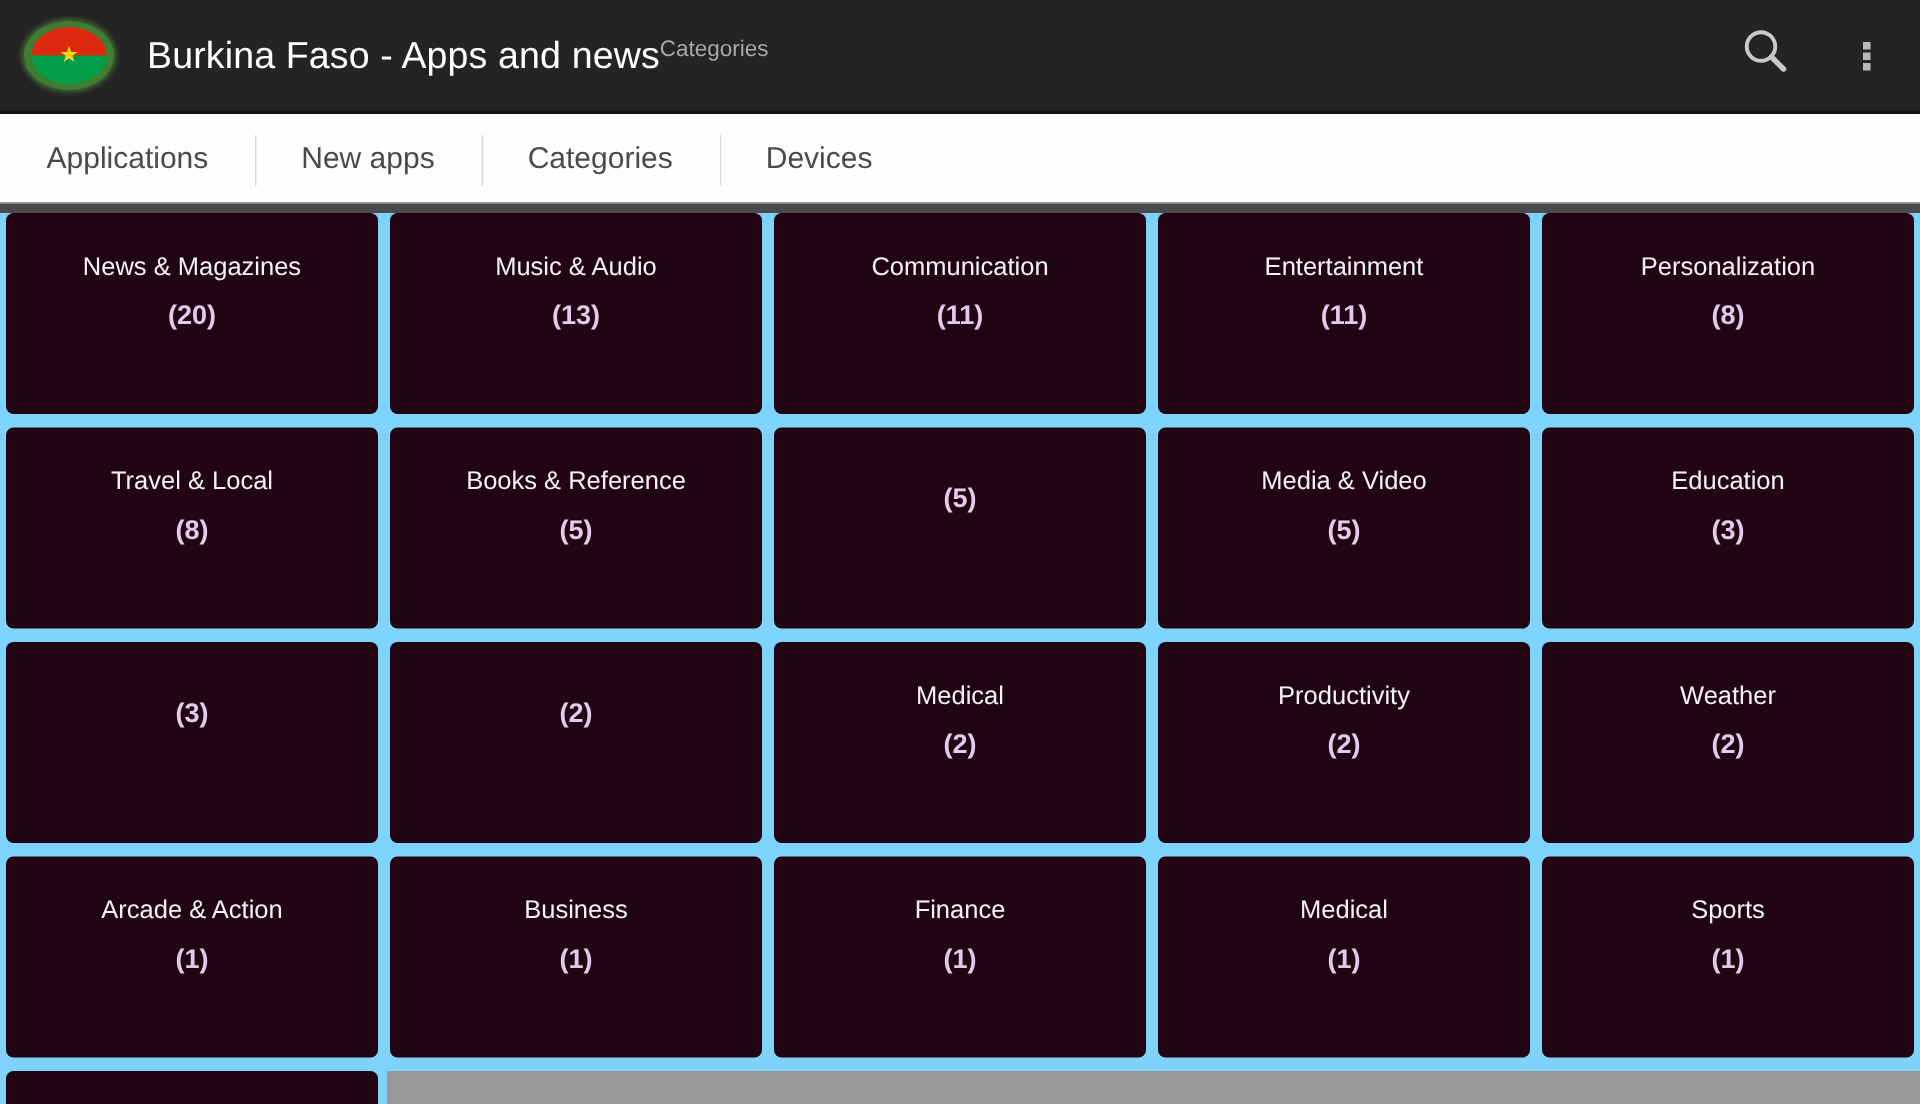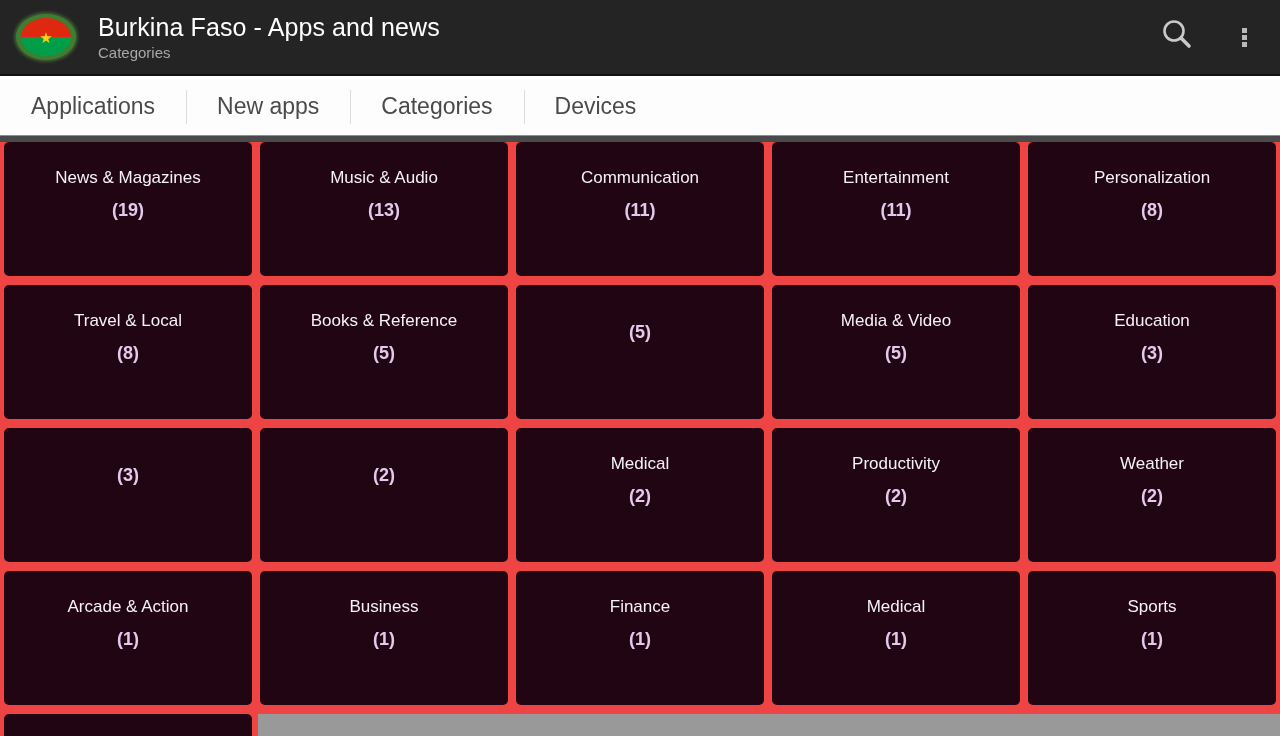--- a/index.html
+++ b/index.html
@@ -57,21 +57,21 @@
     left: 50%; top: 50%;
     transform: translate(-50%, -50%);
     color: #fcd116;
     font-size: 15px;
     line-height: 1;
   }
 
   #title-block {
     margin-left: 22px;
     display: flex;
-    flex-direction: column;
+    flex-direction: row;
     justify-content: center;
   }
   #app-title {
     color: #ffffff;
     font-size: 25px;
     line-height: 30px;
     font-weight: normal;
     letter-spacing: 0.1px;
   }
   #app-subtitle {
@@ -112,21 +112,21 @@
     display: flex;
     align-items: center;
   }
   .tab {
     height: 40px;
     display: flex;
     align-items: center;
     padding: 0 31px;
     position: relative;
     color: #4a4a4a;
-    font-size: 23px;
+    font-size: 20px;
     white-space: nowrap;
   }
   .tab + .tab::before {
     content: "";
     position: absolute;
     left: 0; top: 3px;
     width: 1px; height: 34px;
     background: #dcdcdc;
   }
   #tab-divider {
@@ -137,21 +137,21 @@
     background: #4a4a4a;
     border-top: 1px solid #8f8f8f;
   }
 
   
   #grid {
     position: absolute;
     top: 142px; left: 0;
     width: 1280px;
     height: 594px;
-    background: #ef4444;
+    background: #7dd3fc;
     overflow: hidden;
   }
   .grid-row {
     display: flex;
     height: 143px;
     padding-left: 4px;
   }
   .tile {
     width: 248px;
     height: 134px;
@@ -244,21 +244,21 @@
     <span>Devices</span>
   </div>
 </div>
 <div id="tab-divider"></div>
 
 <div id="grid">
 
   <div class="grid-row">
     <div class="tile">
       <div class="tile-name">News &amp; Magazines</div>
-      <div class="tile-count">(19)</div>
+      <div class="tile-count">(20)</div>
     </div>
     <div class="tile">
       <div class="tile-name">Music &amp; Audio</div>
       <div class="tile-count">(13)</div>
     </div>
     <div class="tile">
       <div class="tile-name">Communication</div>
       <div class="tile-count">(11)</div>
     </div>
     <div class="tile">

